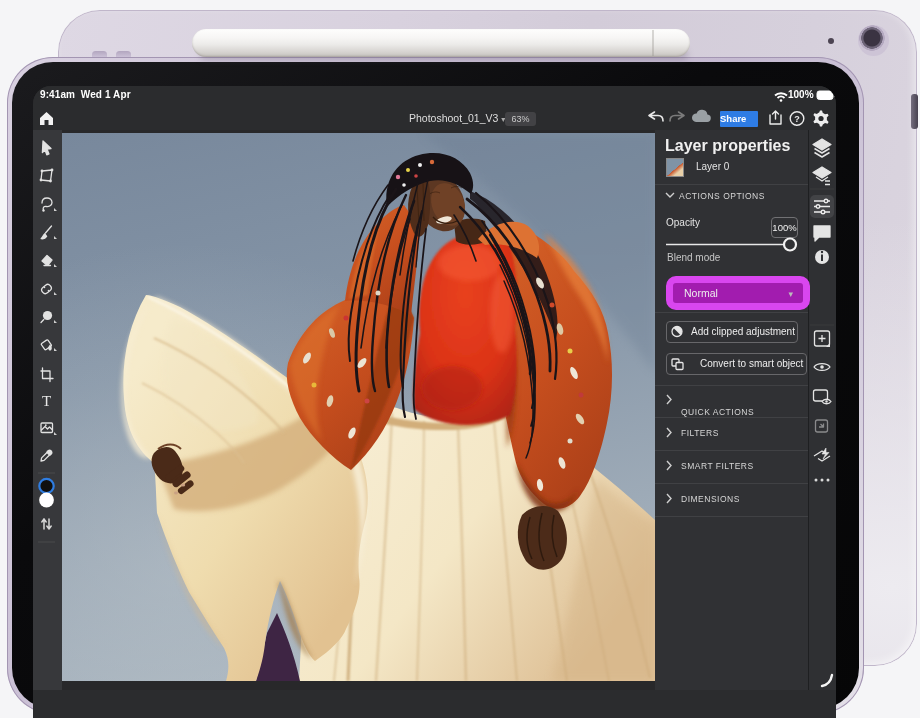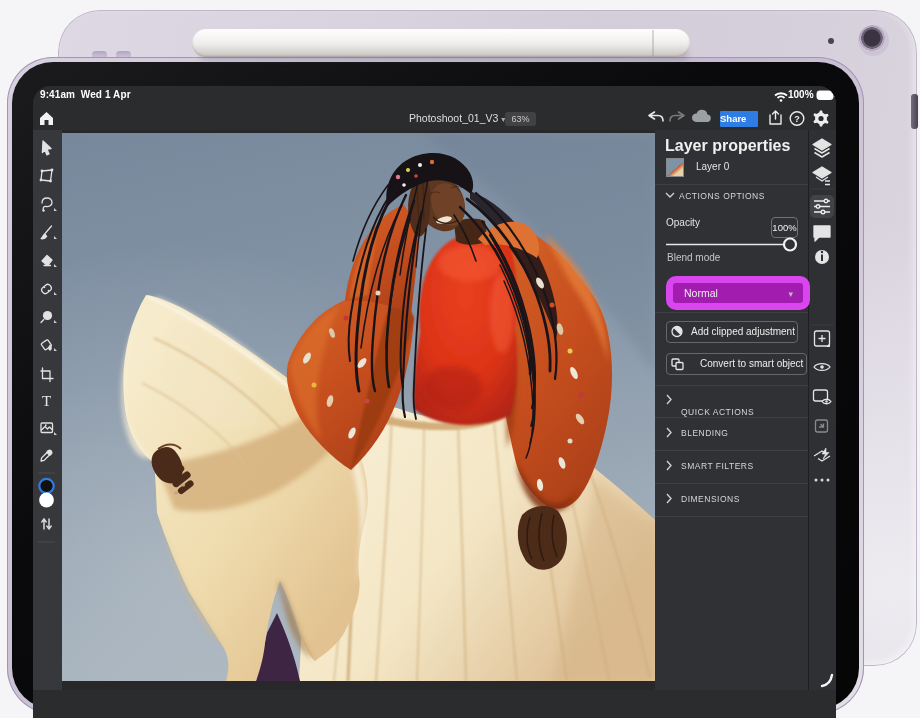--- a/index.html
+++ b/index.html
@@ -274,21 +274,21 @@
     <div class="abs ptxt" style="left:633px;top:131px;font-size:10px;">Opacity</div>
     <div class="abs" style="left:738px;top:131px;width:25px;height:19px;border:1px solid #717174;border-radius:4px;color:#f0f0f0;font-size:9.5px;text-align:center;line-height:19px;">100%</div>
     <div class="abs ptxt" style="left:634px;top:166px;font-size:10px;color:#c6c6c6;">Blend mode</div>
     <div class="abs" style="left:633px;top:190px;width:130px;height:20px;border:7px solid #d946ef;border-radius:10px;background:#a21caf;color:#ededed;font-size:10.5px;line-height:20px;"><span style="margin-left:11px;">Normal</span><span class="chev" style="position:absolute;right:10px;top:1px;">▾</span></div>
     <div class="abs pdiv" style="top:226px;"></div>
     <div class="abs pbtn" style="top:235px;"><span style="margin-left:24px;">Add clipped adjustment</span></div>
     <div class="abs pbtn" style="top:267px;padding-left:9px;"><span style="margin-left:24px;">Convert to smart object</span></div>
     <div class="abs pdiv" style="top:299px;"></div>
     <div class="abs sect" style="left:648px;top:309px;margin-top:12px;">QUICK ACTIONS</div>
     <div class="abs pdiv" style="top:331px;"></div>
-    <div class="abs sect" style="left:648px;top:342px;">BLENDING</div>
+    <div class="abs sect" style="left:648px;top:342px;">FILTERS</div>
     <div class="abs pdiv" style="top:364px;"></div>
     <div class="abs sect" style="left:648px;top:375px;">SMART FILTERS</div>
     <div class="abs pdiv" style="top:397px;"></div>
     <div class="abs sect" style="left:648px;top:408px;">DIMENSIONS</div>
     <div class="abs pdiv" style="top:430px;"></div>
     <svg class="abs" id="uiicons" style="left:0;top:0;" width="803" height="604" viewBox="0 0 803 604" xmlns="http://www.w3.org/2000/svg" fill="none">
 
       <g stroke="#fff" fill="#fff">
         <path d="M742,9.5 C745,6.5 751,6.5 754,9.5" stroke-width="1.8" fill="none"></path>
         <path d="M744.5,12 C746.5,10 749.5,10 751.5,12" stroke-width="1.8" fill="none"></path>

